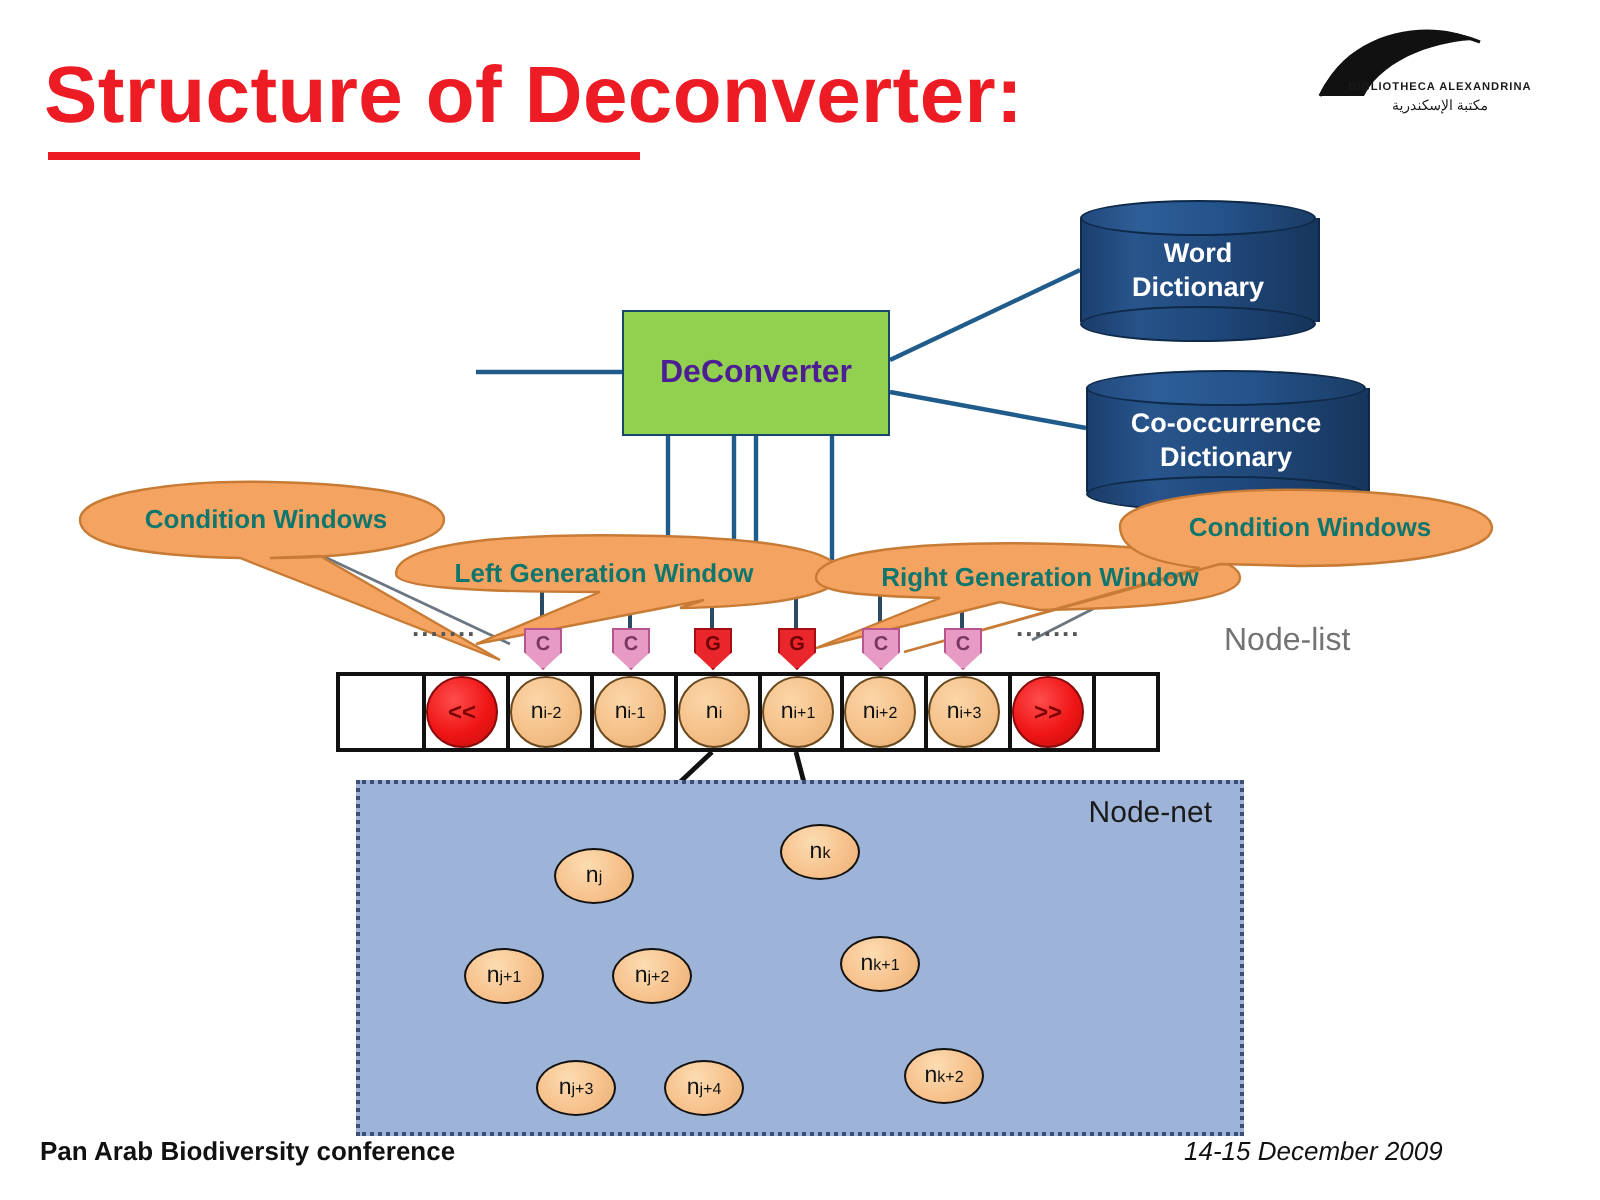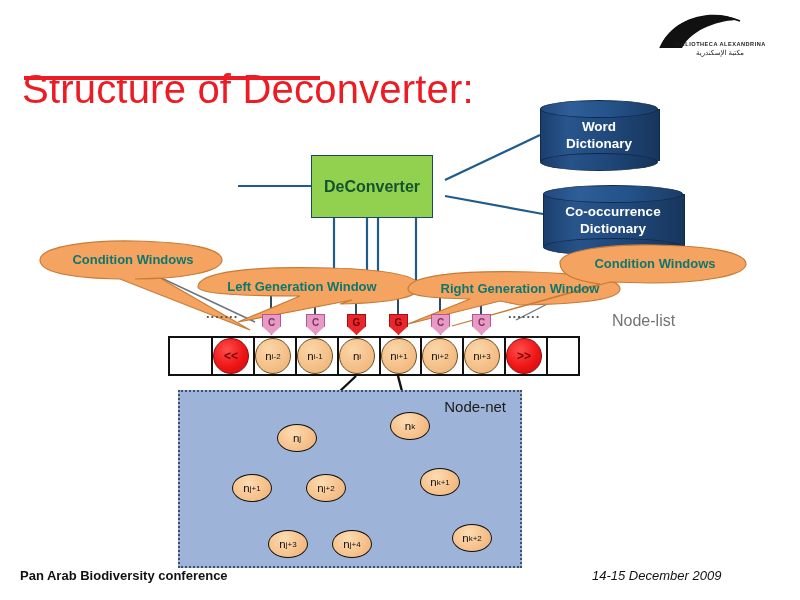--- a/index.html
+++ b/index.html
@@ -6,22 +6,22 @@
   body{
     width:800px;height:600px;background:#ffffff;
     font-family:"Liberation Sans", sans-serif;
     overflow:hidden;position:relative;
   }
   #slide{position:absolute;left:0;top:0;width:800px;height:600px;}
 
   
   #title{
     position:absolute;left:22px;top:26px;
-    font-size:40px;font-weight:normal;color:#ED1C24;
-    letter-spacing:.2px;white-space:nowrap;margin-top:41px;
+    font-size:40px;font-weight:bold;color:#ED1C24;
+    letter-spacing:.2px;white-space:nowrap;
   }
   #title-rule{
     position:absolute;left:24px;top:76px;width:296px;height:4px;background:#ED1C24;
   }
 
   
   #logo{position:absolute;left:652px;top:6px;width:134px;height:56px;}
   #logo-caption1{
     position:absolute;left:656px;top:41px;width:128px;text-align:center;
     font-size:5.6px;font-weight:bold;color:#1a1a1a;letter-spacing:.5px;
@@ -52,24 +52,24 @@
     border:1px solid #0f2a49;box-sizing:border-box;
   }
   .cyl .lbl{
     position:absolute;left:0;top:0;width:100%;height:100%;
     display:flex;flex-direction:column;align-items:center;justify-content:center;
     color:#fff;font-weight:bold;font-size:13.5px;line-height:17px;text-align:center;z-index:3;
   }
 
   
   #deconv{
-    position:absolute;left:311px;top:155px;width:122px;height:63px;
+    position:absolute;left:311px;top:155px;width:134px;height:63px;
     background:#92D050;border:1.6px solid #17486b;box-sizing:border-box;
     display:flex;align-items:center;justify-content:center;
-    color:#14532d;font-weight:bold;font-size:16px;
+    color:#4c1d95;font-weight:bold;font-size:16px;
   }
 
   
   .callout-lbl{
     position:absolute;display:flex;align-items:center;justify-content:center;
     font-weight:bold;font-size:13px;color:#0f766e;white-space:nowrap;z-index:6;
   }
 
   
   .dots{position:absolute;font-size:13px;font-weight:bold;color:#555;letter-spacing:1px;z-index:7;}
@@ -99,21 +99,21 @@
     width:19px;height:21px;
     clip-path:polygon(0% 0%,100% 0%,100% 58%,50% 100%,0% 58%);
     display:flex;align-items:flex-start;justify-content:center;
     font-size:10px;font-weight:bold;padding-top:2px;box-sizing:border-box;
   }
   .shield.c .g{background:#E79BC4;color:#7a3560;border:1px solid #b8558f;}
   .shield.gg .g{background:#E8262B;color:#6d0000;border:1px solid #a40f14;}
 
   
   #nodenet{
-    position:absolute;left:178px;top:390px;width:344px;height:178px;
+    position:absolute;left:178px;top:390px;width:444px;height:178px;
     background:#9DB4D8;border:2px dotted #3a4f73;box-sizing:border-box;
   }
   #nodenet-lbl{
     position:absolute;right:14px;top:6px;font-size:15px;color:#1a1a1a;
   }
   .tnode{
     position:absolute;width:40px;height:28px;border-radius:50%;
     background:radial-gradient(circle at 40% 30%,#fcdcb2 0%,#F6C08A 60%,#eab077 100%);
     border:1.6px solid #111;box-sizing:border-box;
     display:flex;align-items:center;justify-content:center;

